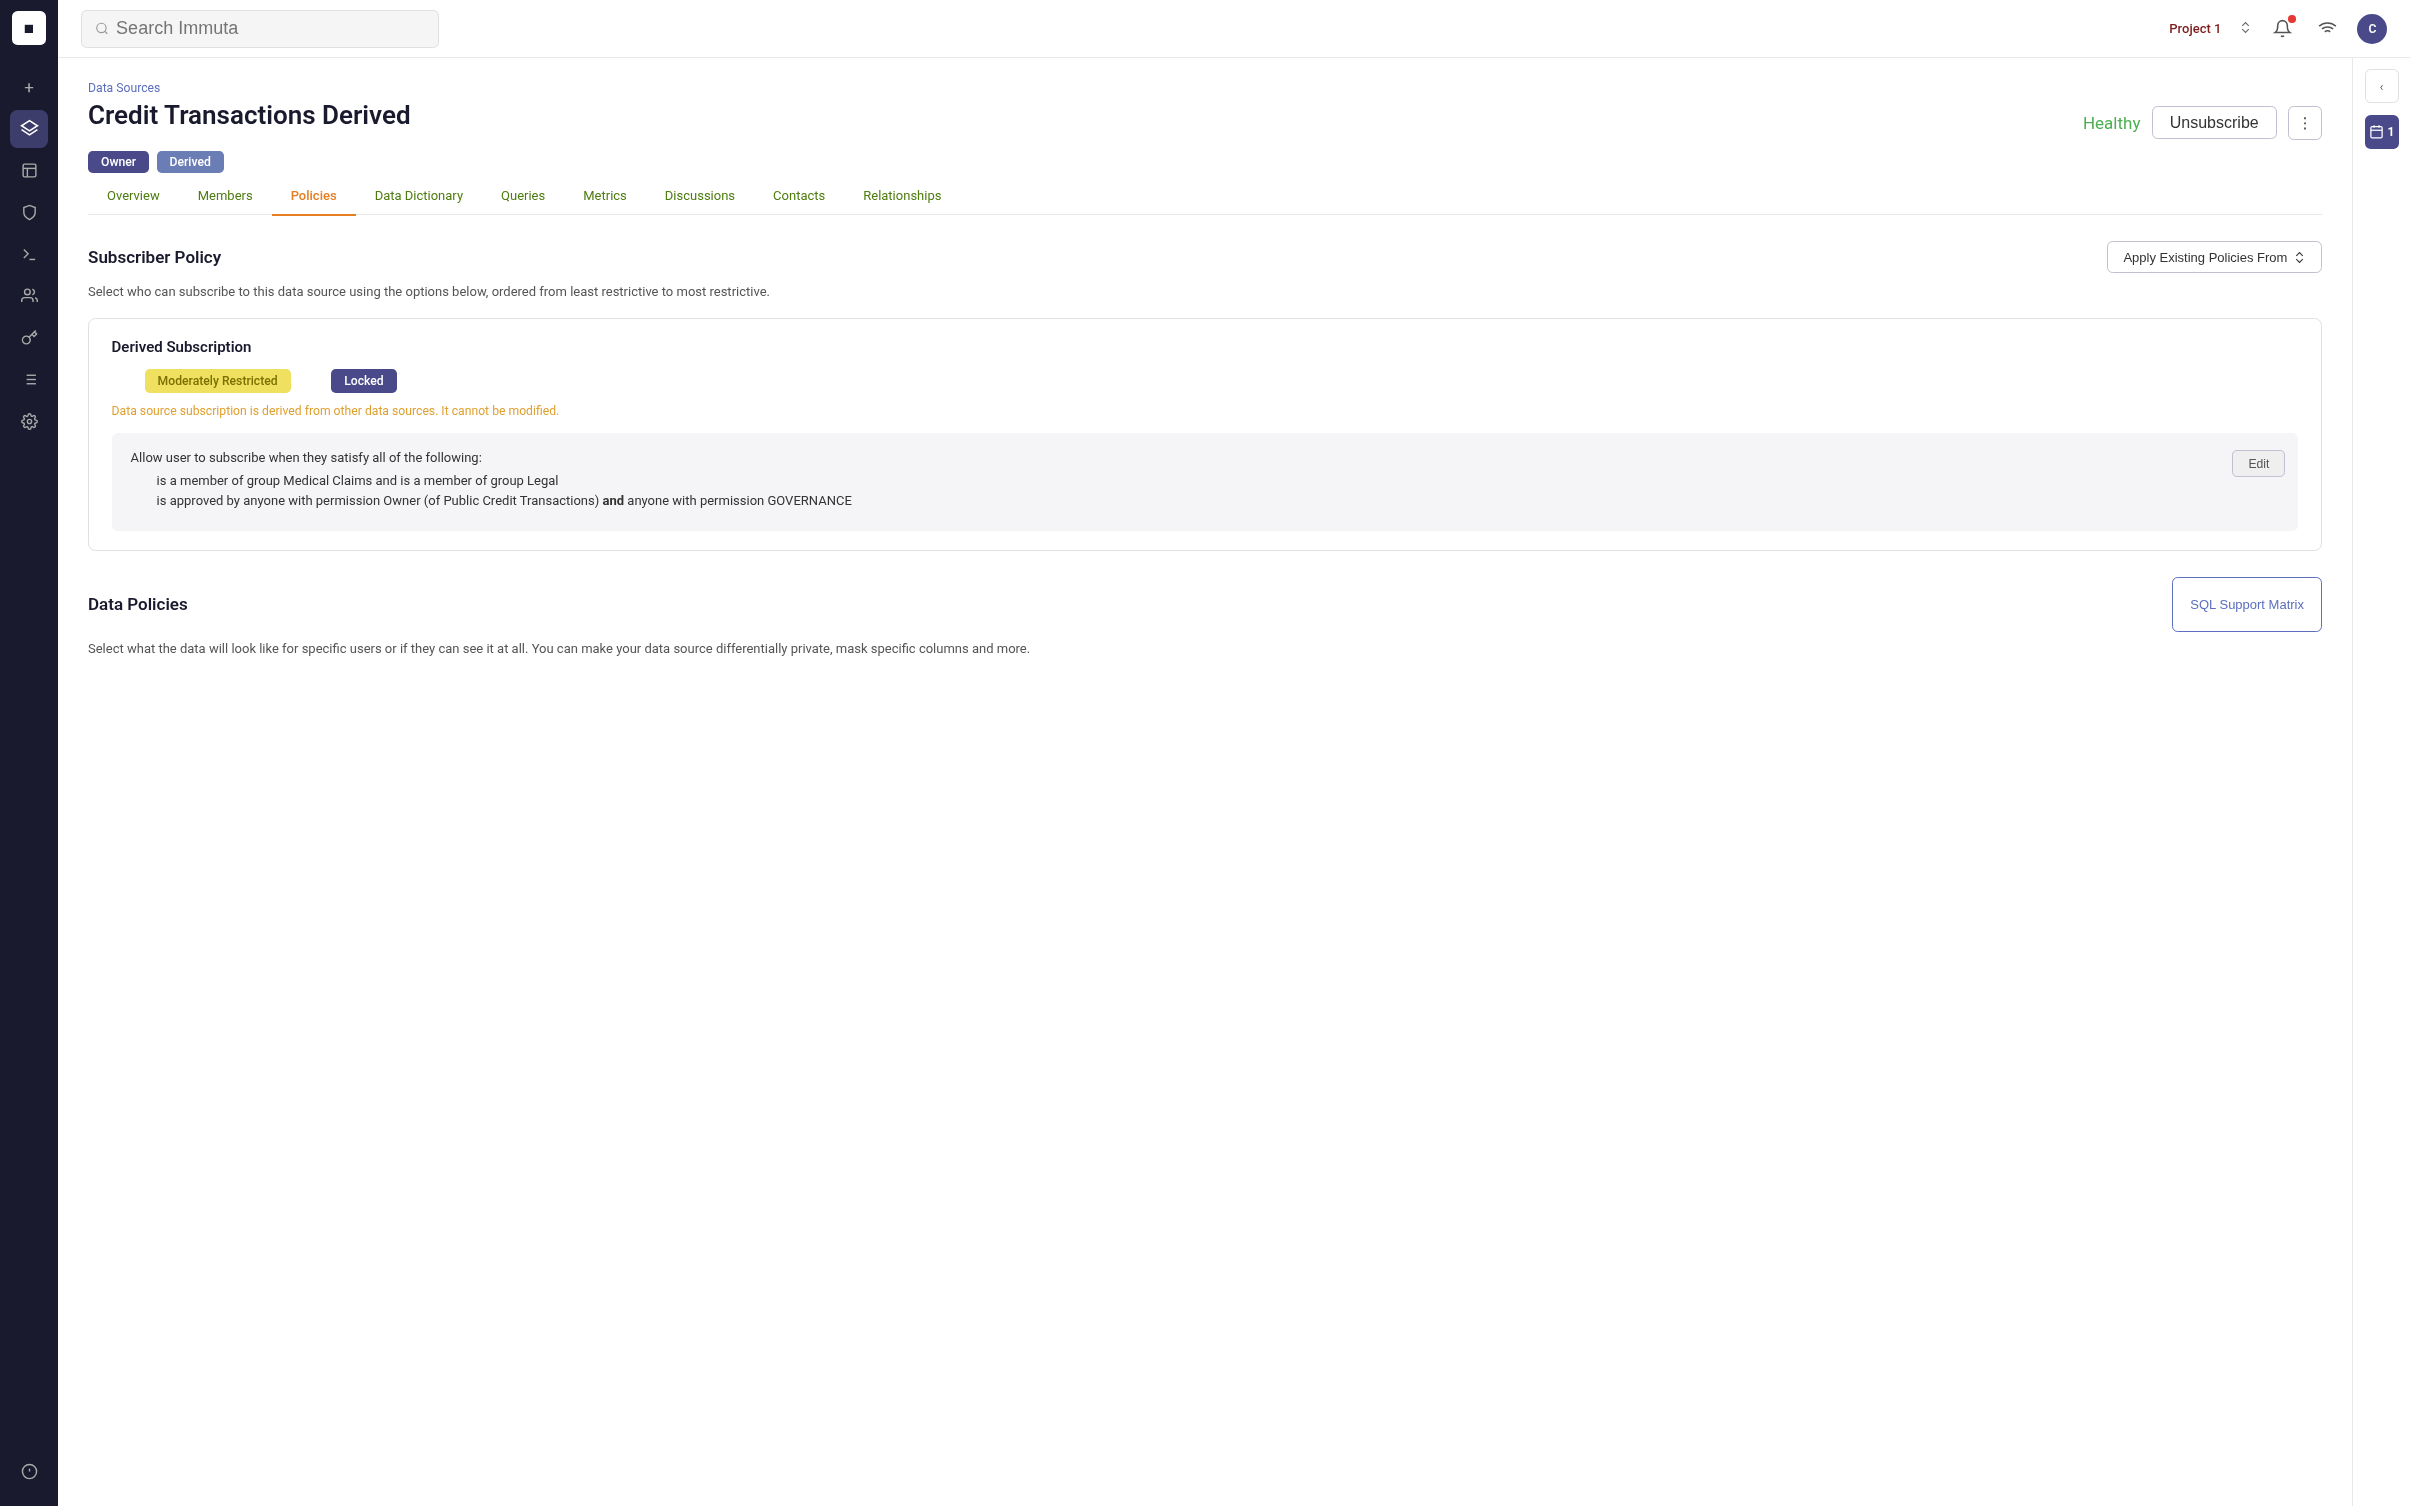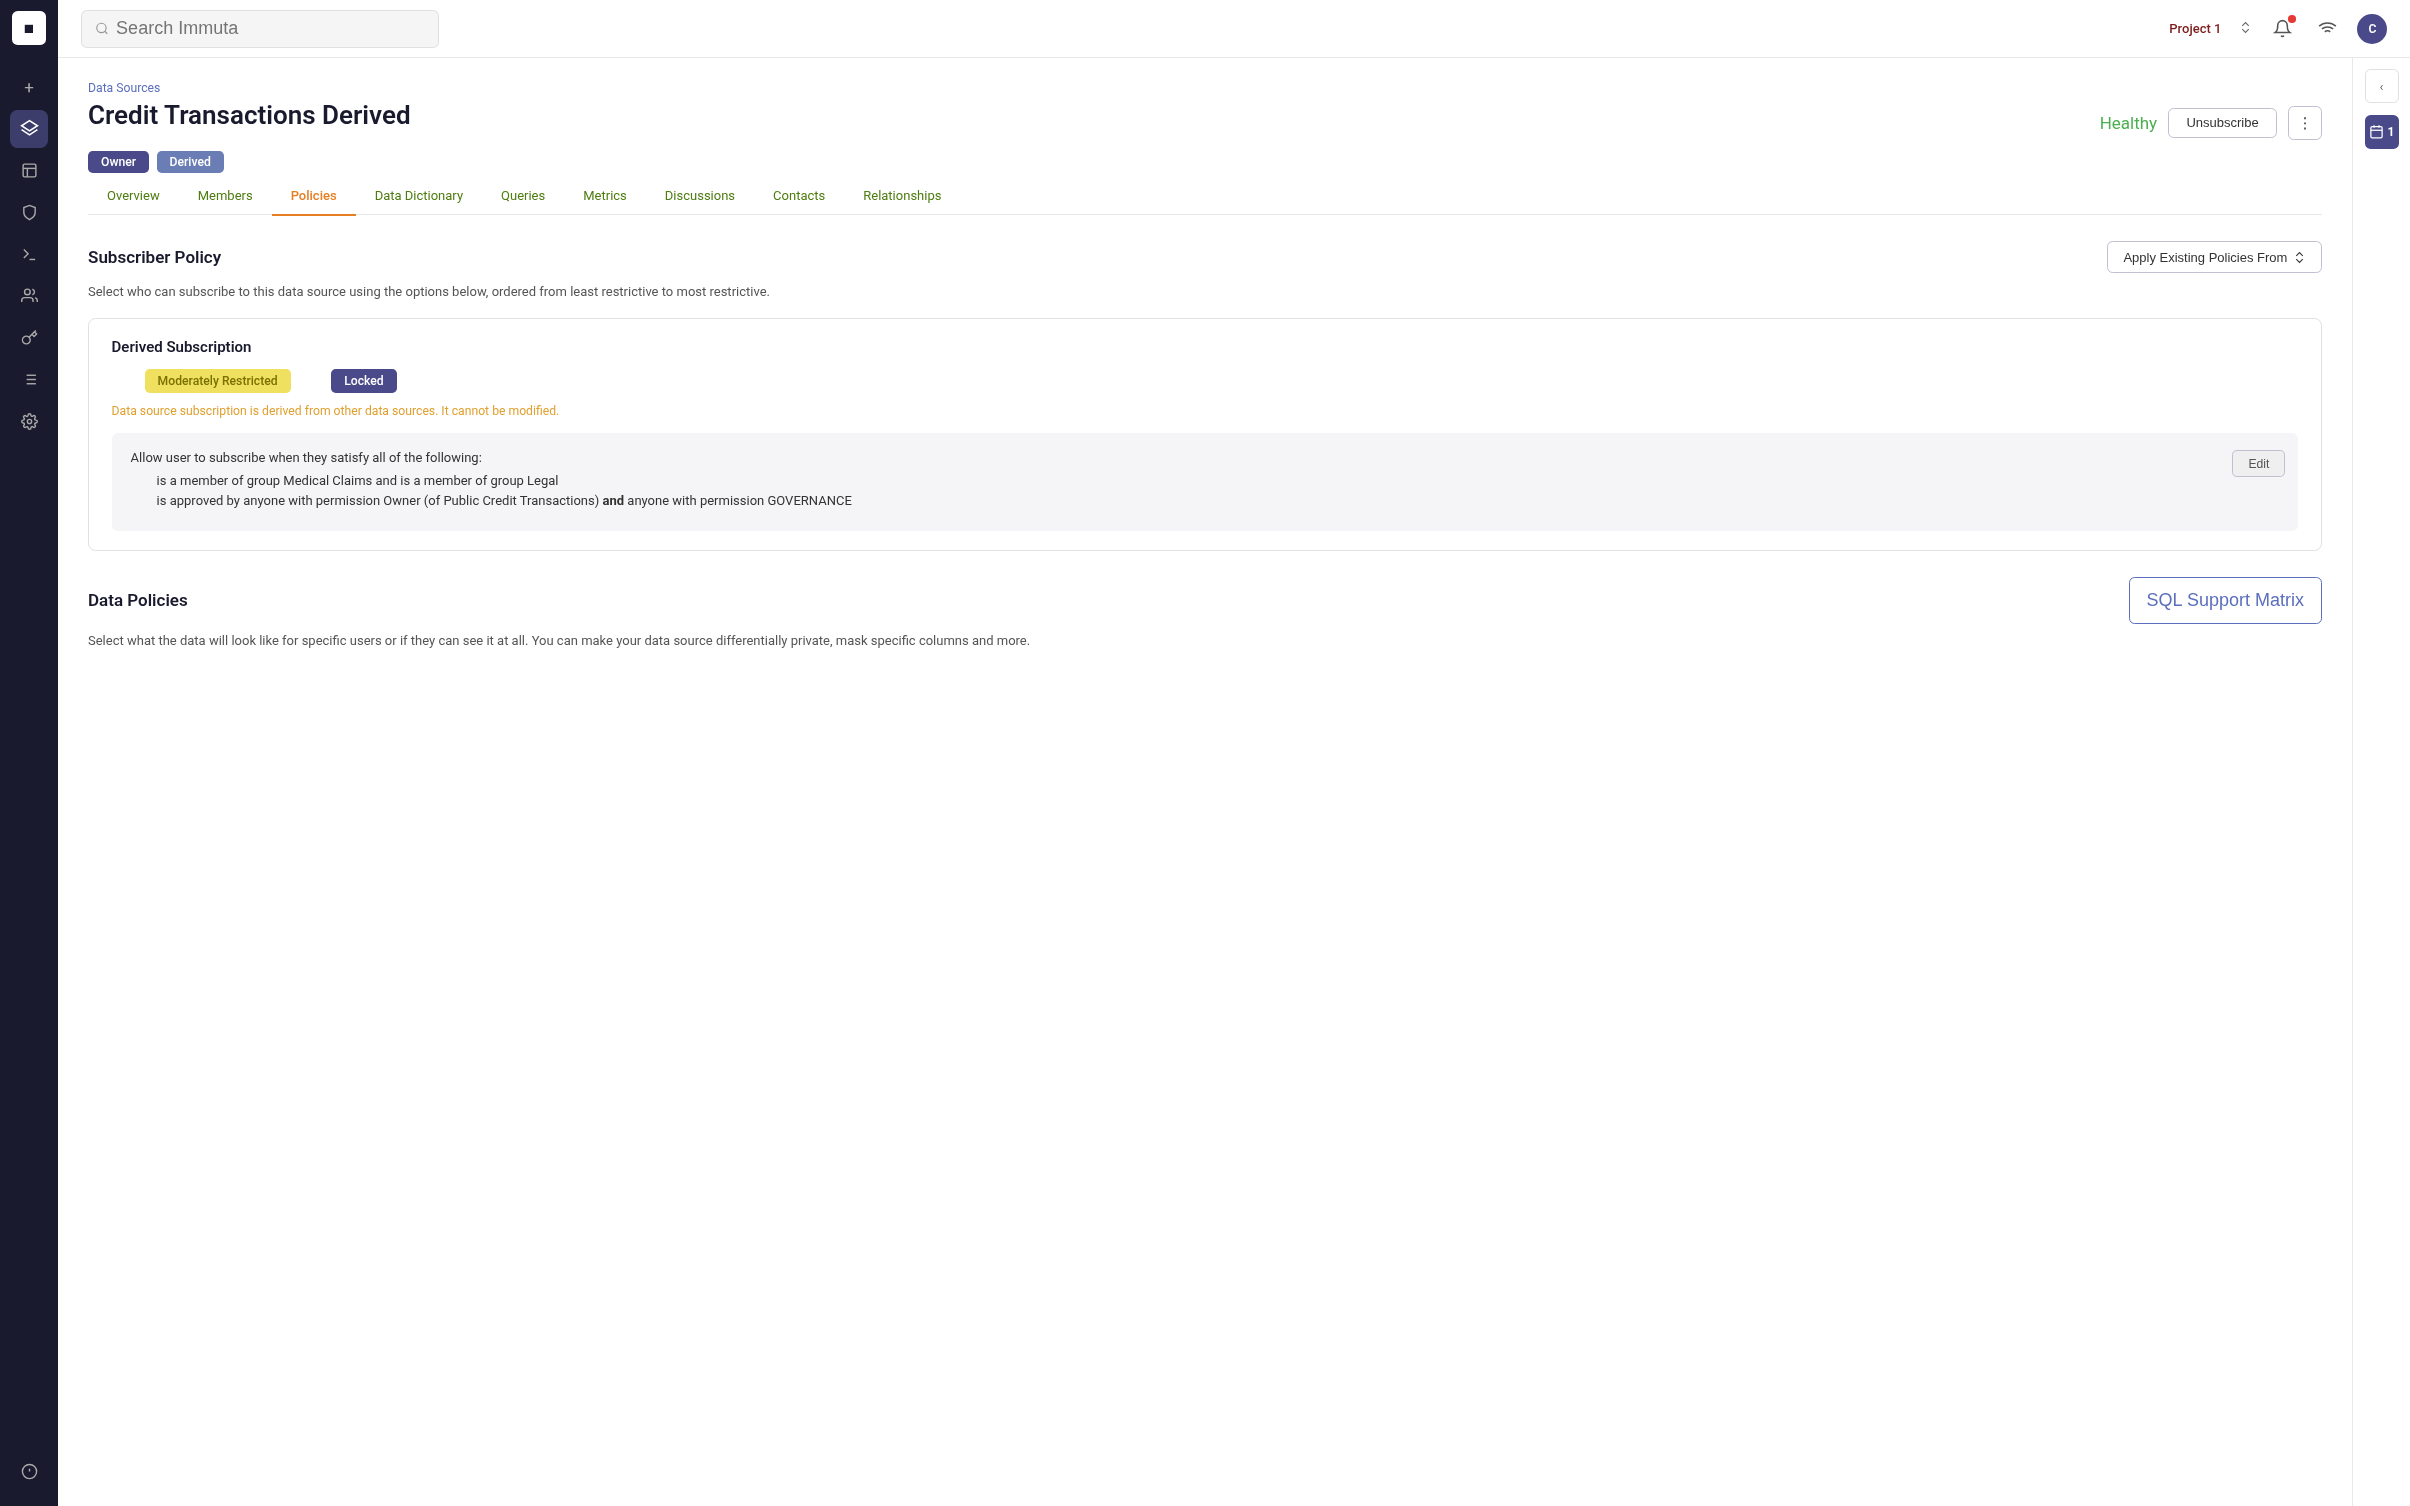--- a/index.html
+++ b/index.html
@@ -141,21 +141,21 @@
       color: #4caf50;
       font-size: 17px;
       font-weight: 400;
     }
     .btn-outline {
       border: 0.9px solid #c0c0d0;
       background: white;
       color: #333;
       padding: 6.6px 17px;
       border-radius: 5.6px;
-      font-size: 13px;
+      font-size: 16px;
       cursor: pointer;
     }
     .btn-icon {
       border: 0.9px solid #c0c0d0;
       background: white;
       color: #333;
       width: 34px; height: 34px;
       border-radius: 5.6px;
       font-size: 15px;
       cursor: pointer;
@@ -284,23 +284,23 @@
     .data-policies-header {
       display: flex;
       align-items: center;
       justify-content: space-between;
       margin-bottom: 9.4px;
     }
     .sql-btn {
       border: 0.9px solid #5b6fbe;
       background: white;
       color: #5b6fbe;
-      padding: 12px 17px;
-      border-radius: 5.6px;
-      font-size: 18px;
+      padding: 19px 17px;
+      border-radius: 5.6px;
+      font-size: 13px;
       cursor: pointer;
       font-weight: 500;
     }
 
     
     .right-panel {
       width: 58px;
       background: white;
       border-left: 0.9px solid #e8e8e8;
       display: flex;

